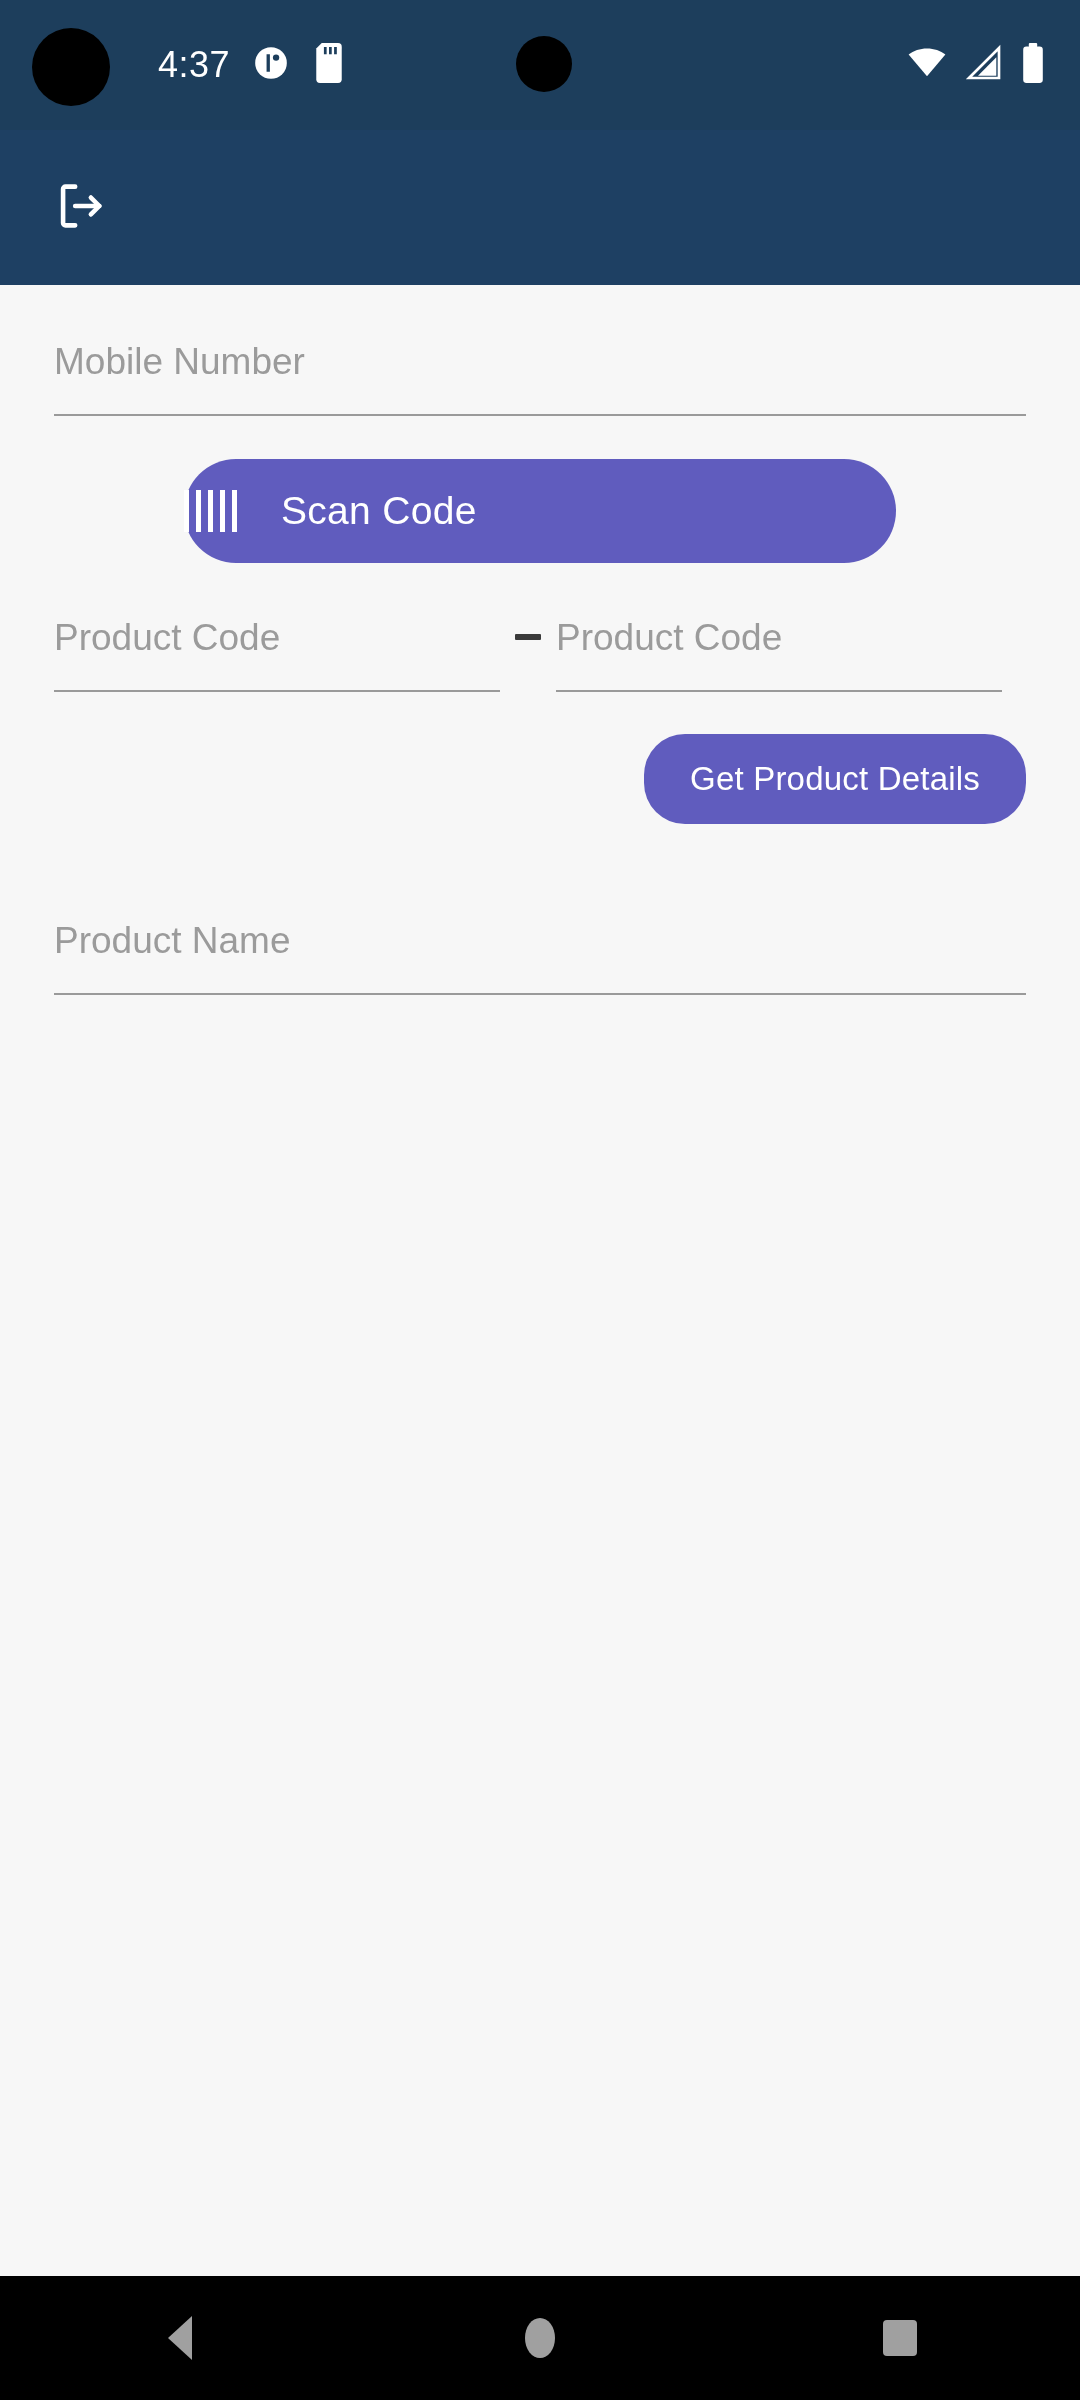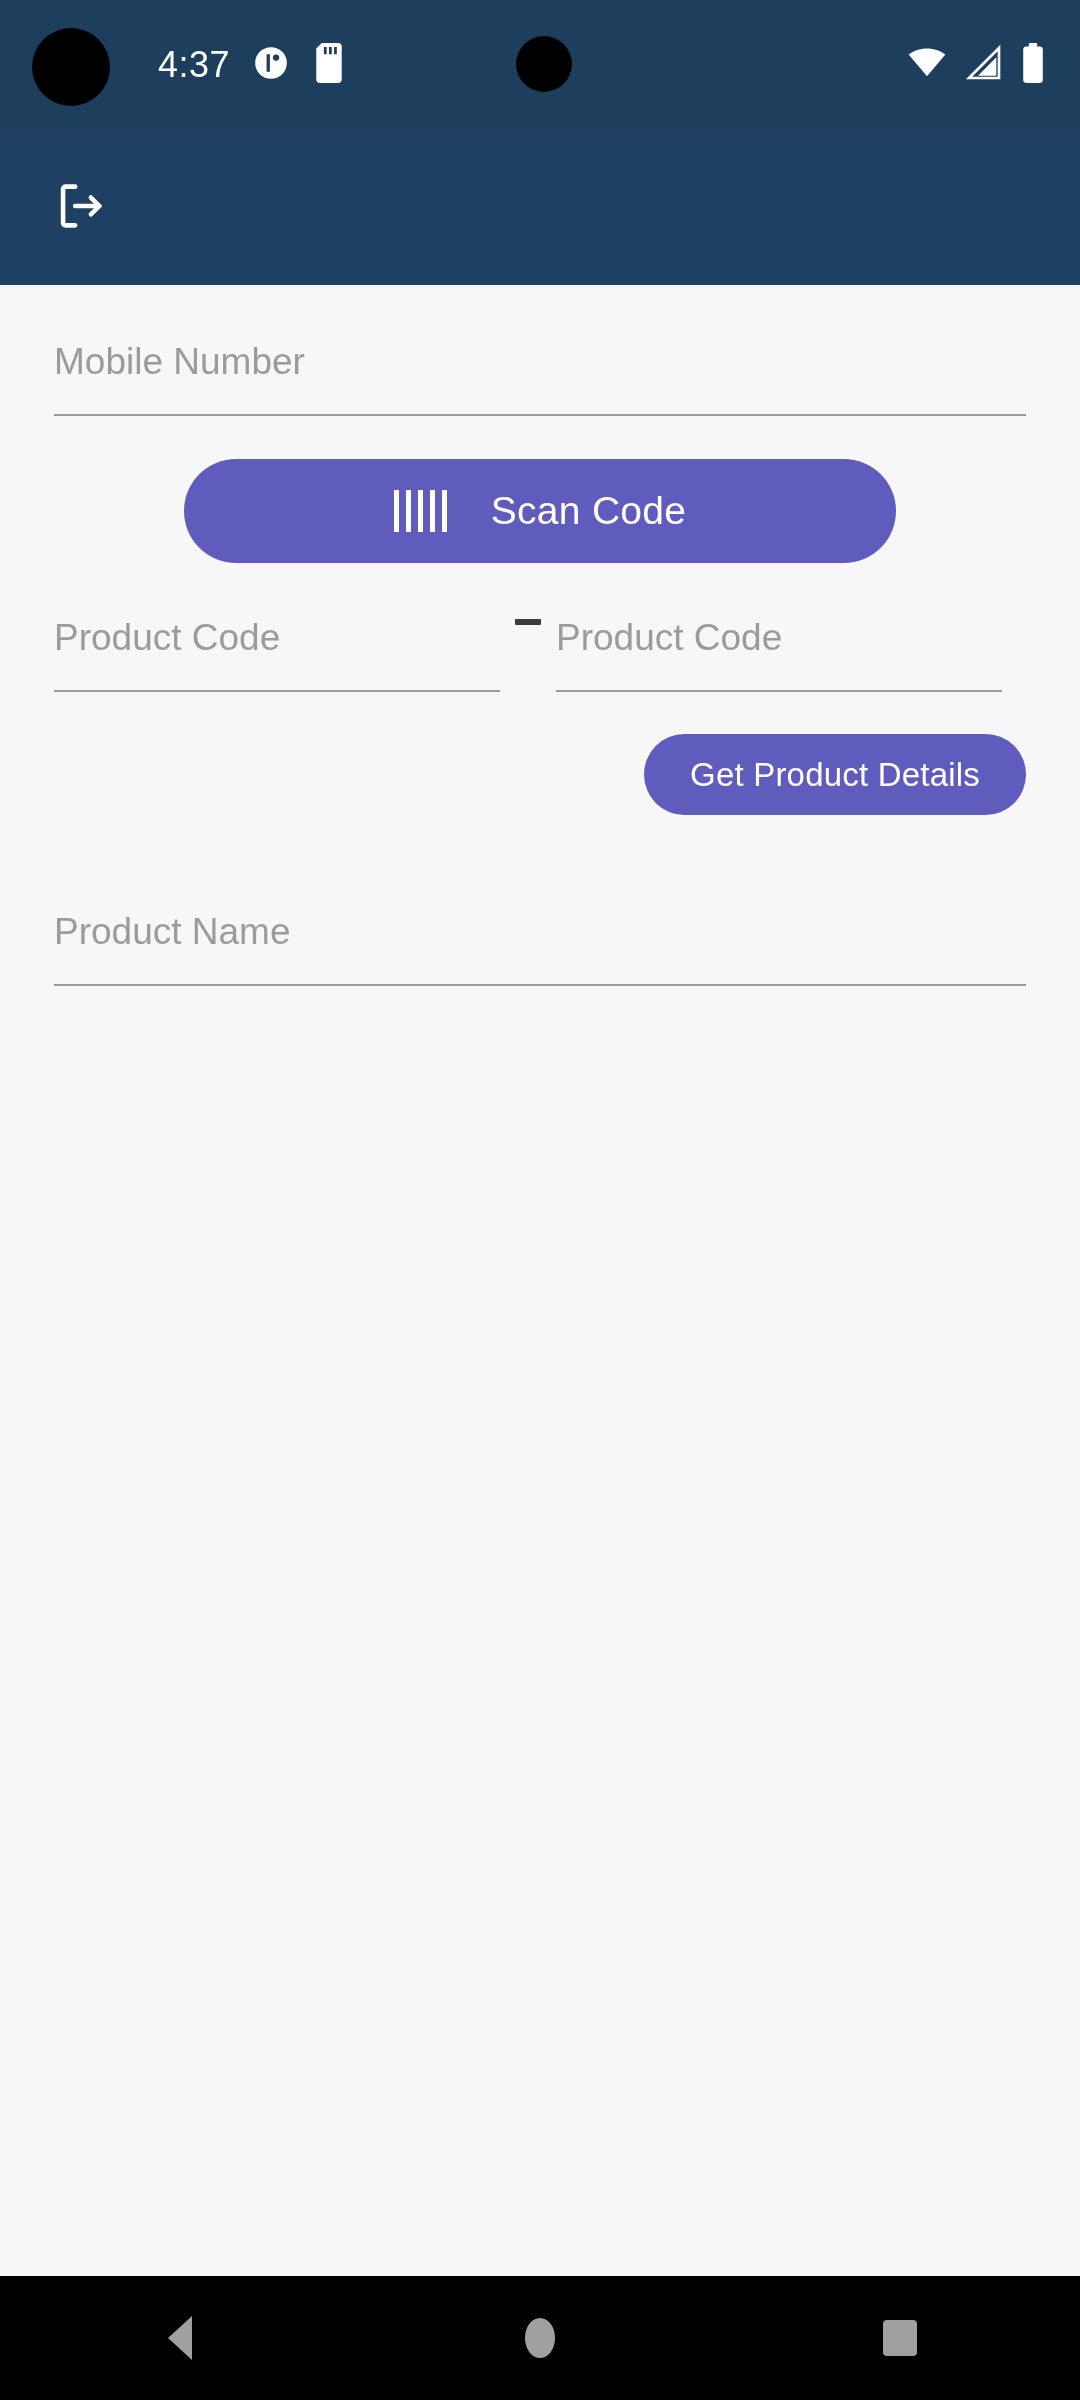--- a/index.html
+++ b/index.html
@@ -103,21 +103,21 @@
 
   
   .scan-row {
     display:flex; justify-content:center;
     margin-top:43px;
   }
   .scan-btn {
     width:712px; height:104px;
     background:#605CBE;
     border-radius:52px;
-    display:flex; align-items:center; justify-content:center;
+    display:flex; align-items:center; 
     gap:44px;
     cursor:pointer;
     border:none;
   }
   .barcode-icon {
     display:flex; gap:7px; align-items:center;
   }
   .barcode-icon i {
     display:block;
     width:5px; height:42px;
@@ -125,21 +125,21 @@
   }
   .scan-label {
     color:#FFFFFF;
     font-size:39px;
     font-weight:400;
     letter-spacing:0.3px;
   }
 
   
   .code-row {
-    display:flex; align-items:flex-start;
+    display:flex; align-items:center;
     margin-top:56px;
     gap:0;
   }
   .code-col { width:446px; }
   .code-col .field { padding-top:0; }
   .dash-sep {
     width:56px;
     display:flex; align-items:center; justify-content:center;
     padding-bottom:38px;
   }
@@ -149,21 +149,21 @@
     background:#3A3A3A;
     border-radius:1px;
   }
 
   
   .details-row {
     display:flex; justify-content:flex-end;
     margin-top:42px;
   }
   .details-btn {
-    height:81px;
+    height:90px;
     padding:16px 46px;
     background:#605CBE;
     border-radius:41px;
     display:flex; align-items:center; justify-content:center;
     cursor:pointer; border:none;
   }
   .details-label {
     color:#FFFFFF;
     font-size:33px;
     font-weight:400;

